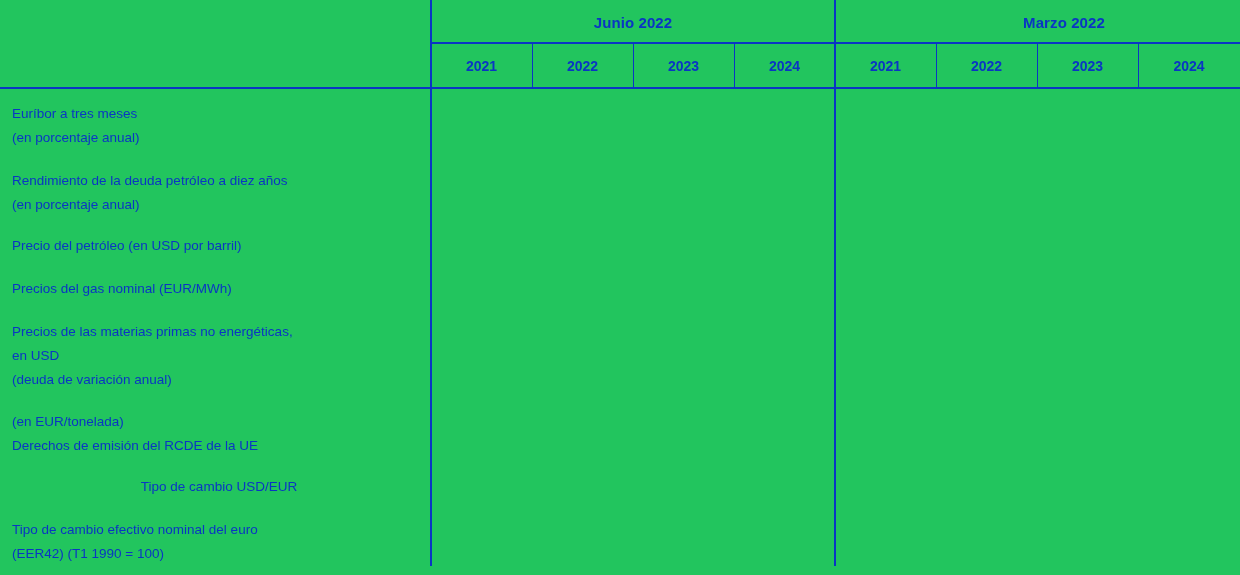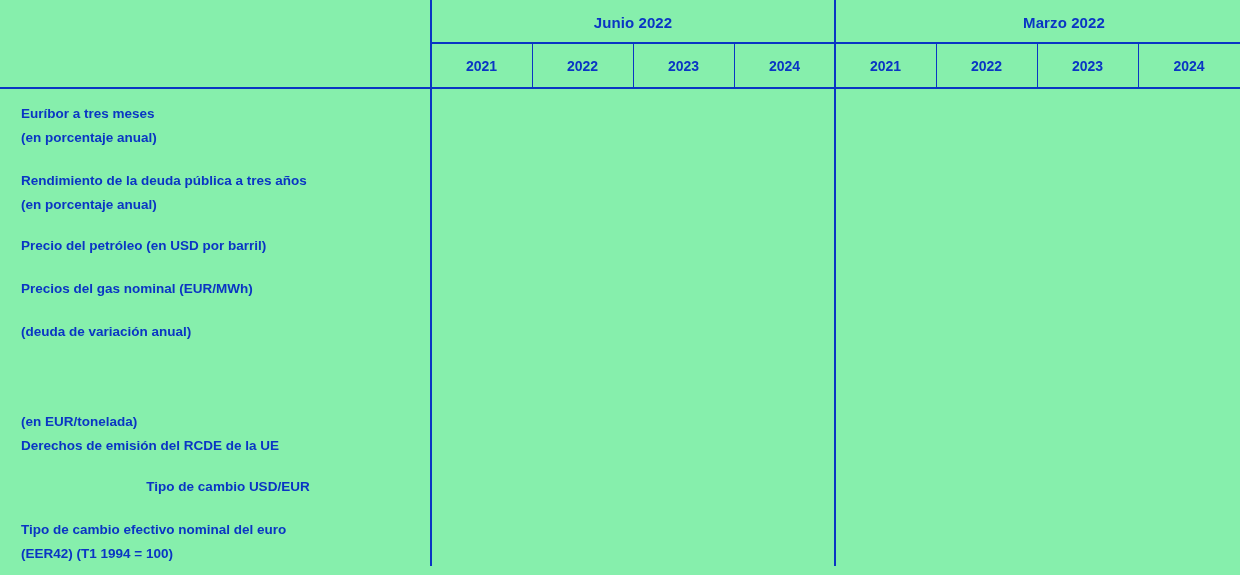--- a/index.html
+++ b/index.html
@@ -11,21 +11,21 @@
     width: 1240px;
     height: 575px;
     font-family: "Liberation Sans", sans-serif;
     overflow: hidden;
   }
 
   #table-root {
     position: relative;
     width: 1240px;
     height: 575px;
-    background: #86efac;
+    background: #22c55e;
   }
 
   
   .rule {
     position: absolute;
     background: #0A35C4;
   }
   .v-rule { width: 2px; }
   .h-rule { height: 2px; }
 
@@ -75,24 +75,24 @@
   
   #row-label-column {
     position: absolute;
     left: 0;
     top: 88px;
     width: 430px;
     padding: 0;
   }
   .row-label {
     position: absolute;
-    left: 21px;
+    left: 12px;
     width: 414px;
     font-size: 13.5px;
-    font-weight: bold;
+    font-weight: normal;
     color: #0A35C4;
     line-height: 24px;
     letter-spacing: 0;
   }
   .row-label .label-line { display: block; white-space: nowrap; }
 
   
   .data-cell {
     position: absolute;
     top: 88px;
@@ -128,42 +128,44 @@
       <div class="year-cell" style="left: 1138px; width: 102px;">2024</div>
       <div class="col-sep" style="left: 1138px;"></div>
     </div>
 
   <div id="row-label-column">
       <div class="row-label" style="top: 14px;">
         <span class="label-line">Euríbor a tres meses</span>
         <span class="label-line">(en porcentaje anual)</span>
       </div>
       <div class="row-label" style="top: 81px;">
-        <span class="label-line">Rendimiento de la deuda pública a tres años</span>
+        <span class="label-line">Rendimiento de la deuda petróleo a diez años</span>
         <span class="label-line">(en porcentaje anual)</span>
       </div>
       <div class="row-label" style="top: 146px;">
         <span class="label-line">Precio del petróleo (en USD por barril)</span>
       </div>
       <div class="row-label" style="top: 189px;">
         <span class="label-line">Precios del gas nominal (EUR/MWh)</span>
       </div>
       <div class="row-label" style="top: 232px;">
+        <span class="label-line">Precios de las materias primas no energéticas,</span>
+        <span class="label-line">en USD</span>
         <span class="label-line">(deuda de variación anual)</span>
       </div>
       <div class="row-label" style="top: 322px;">
         <span class="label-line">(en EUR/tonelada)</span>
         <span class="label-line">Derechos de emisión del RCDE de la UE</span>
       </div>
       <div class="row-label" style="top: 387px; text-align: center;">
         <span class="label-line">Tipo de cambio USD/EUR</span>
       </div>
       <div class="row-label" style="top: 430px;">
         <span class="label-line">Tipo de cambio efectivo nominal del euro</span>
-        <span class="label-line">(EER42) (T1 1994 = 100)</span>
+        <span class="label-line">(EER42) (T1 1990 = 100)</span>
       </div>
     </div>
 
   <div id="data-grid">
       <div class="data-cell" style="left: 431px; width: 101px; top: 102px; height: 24px; color: rgb(10, 53, 196); font-size: 13.5px; font-weight: bold; line-height: 24px; text-align: center;"></div>
       <div class="data-cell" style="left: 532px; width: 101px; top: 102px; height: 24px; color: rgb(10, 53, 196); font-size: 13.5px; font-weight: bold; line-height: 24px; text-align: center;"></div>
       <div class="data-cell" style="left: 633px; width: 101px; top: 102px; height: 24px; color: rgb(10, 53, 196); font-size: 13.5px; font-weight: bold; line-height: 24px; text-align: center;"></div>
       <div class="data-cell" style="left: 734px; width: 101px; top: 102px; height: 24px; color: rgb(10, 53, 196); font-size: 13.5px; font-weight: bold; line-height: 24px; text-align: center;"></div>
       <div class="data-cell" style="left: 835px; width: 101px; top: 102px; height: 24px; color: rgb(10, 53, 196); font-size: 13.5px; font-weight: bold; line-height: 24px; text-align: center;"></div>
       <div class="data-cell" style="left: 936px; width: 101px; top: 102px; height: 24px; color: rgb(10, 53, 196); font-size: 13.5px; font-weight: bold; line-height: 24px; text-align: center;"></div>

